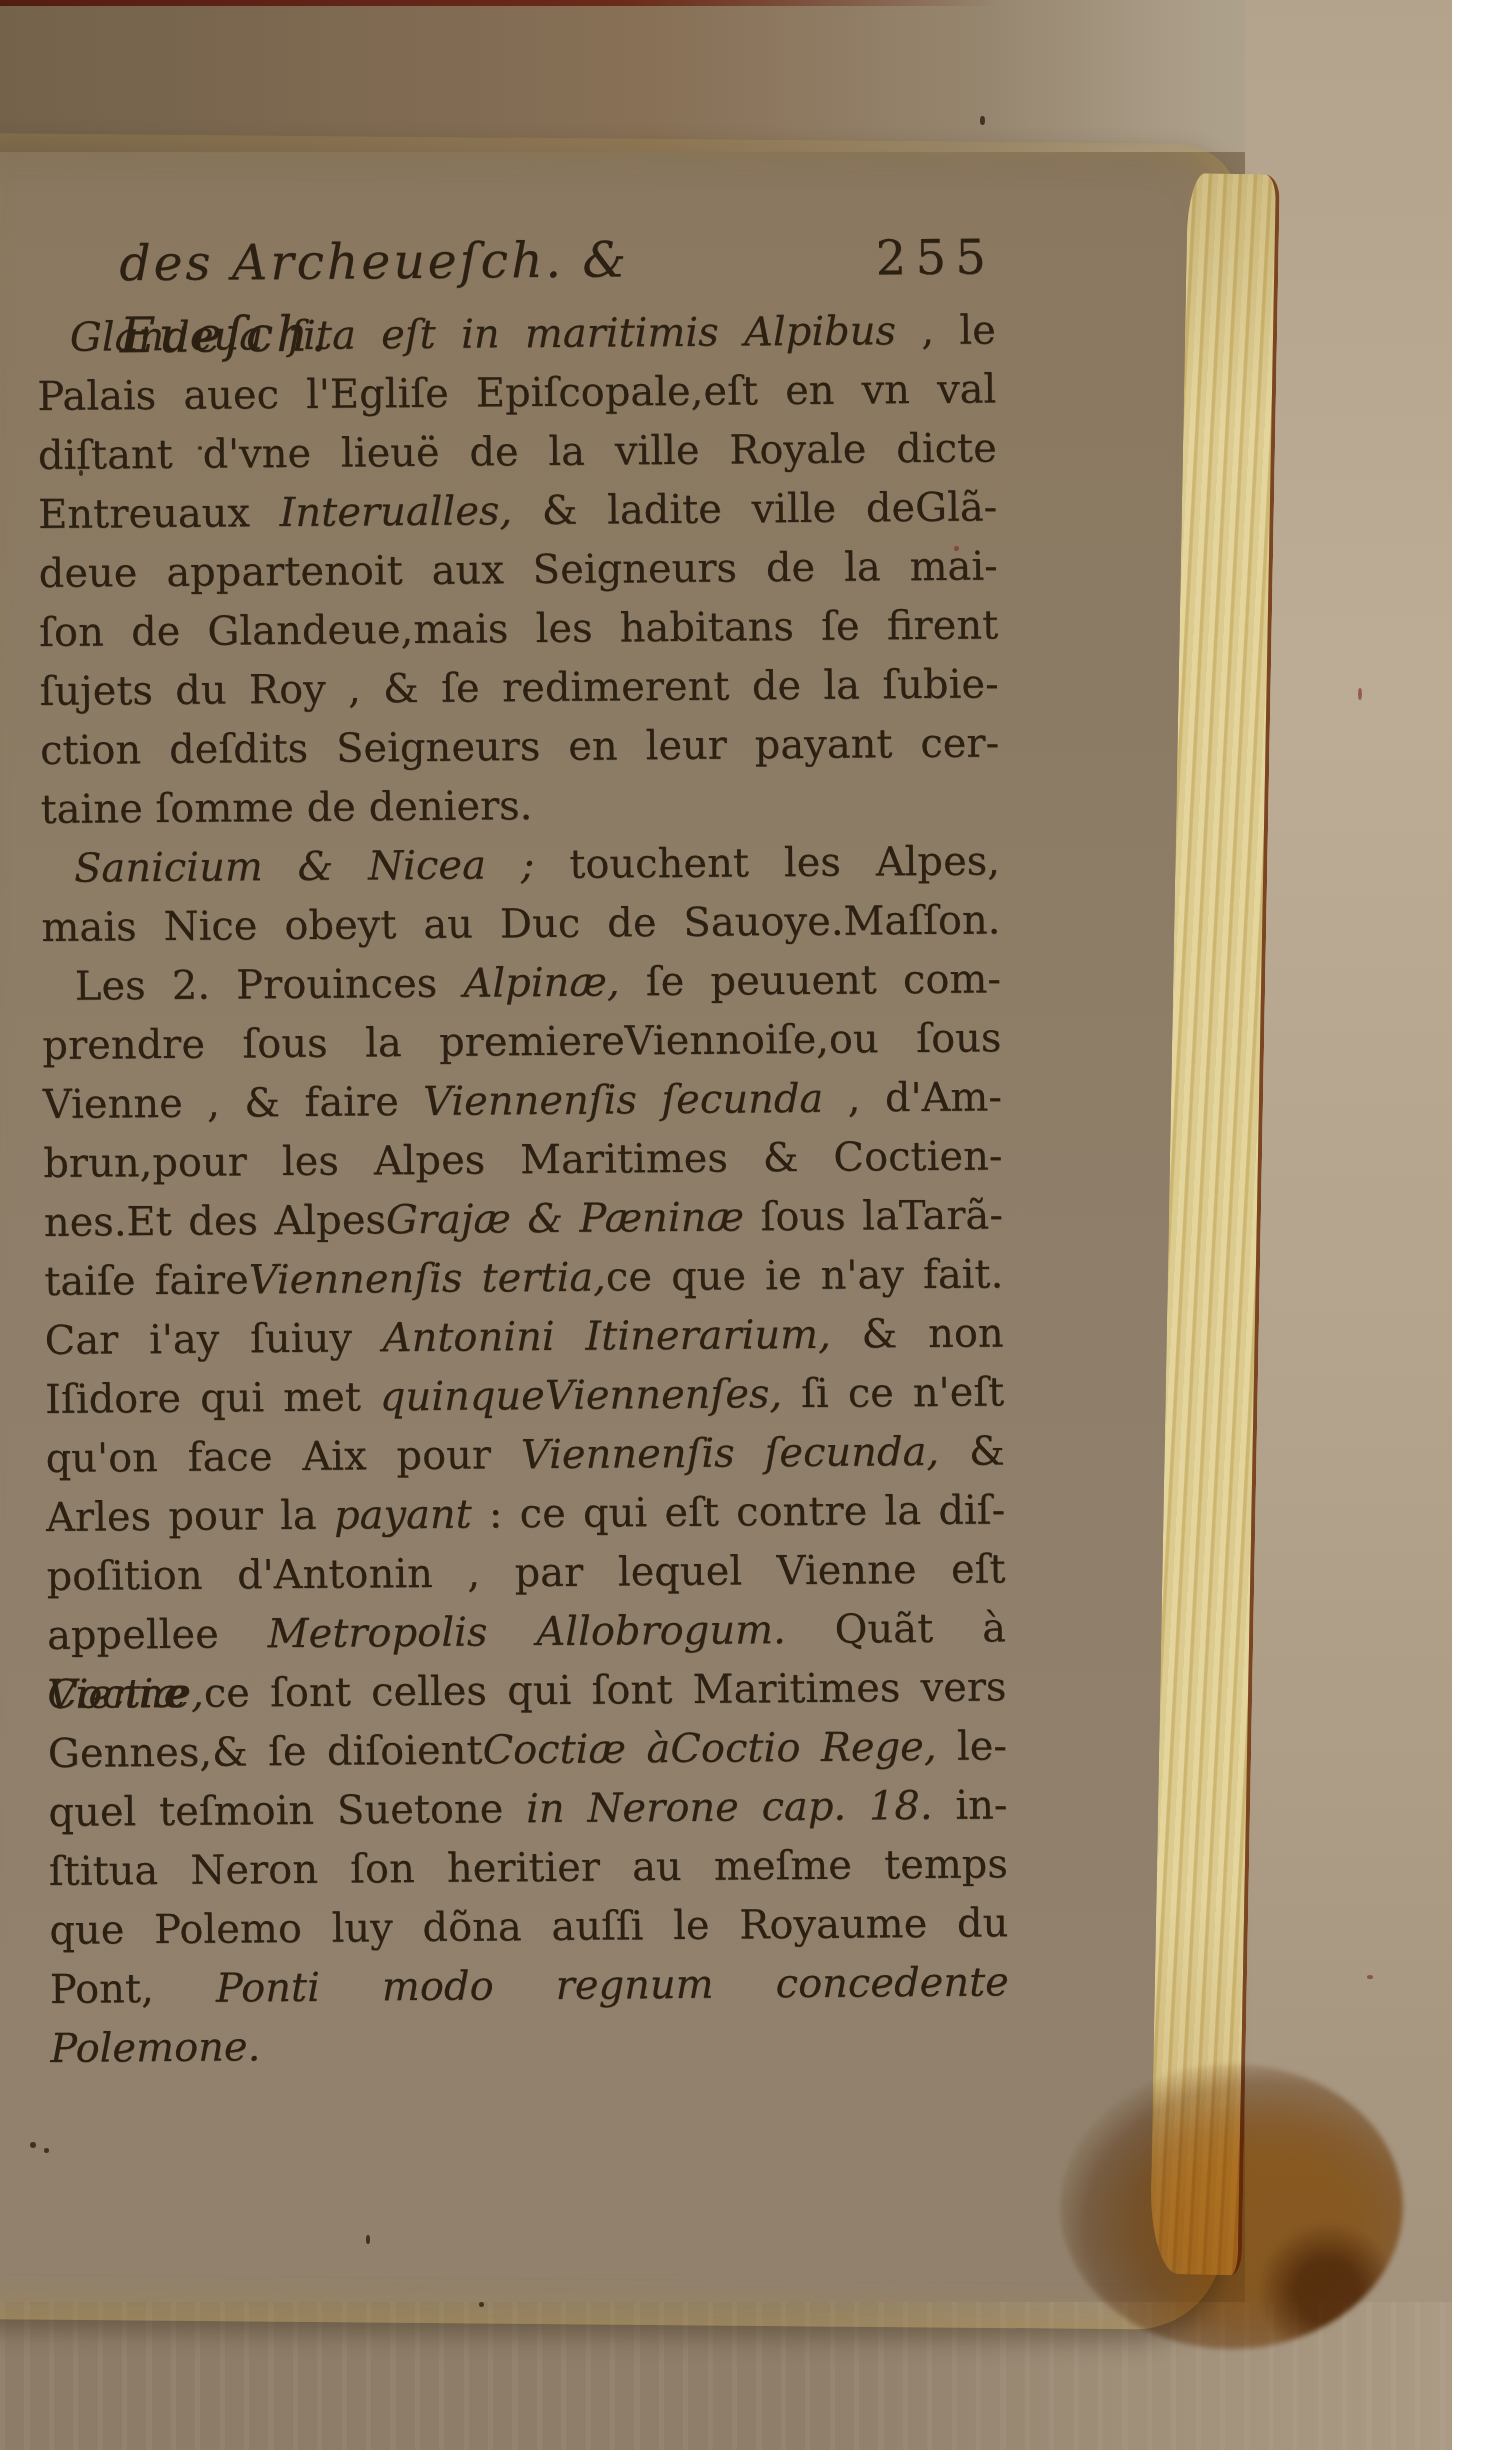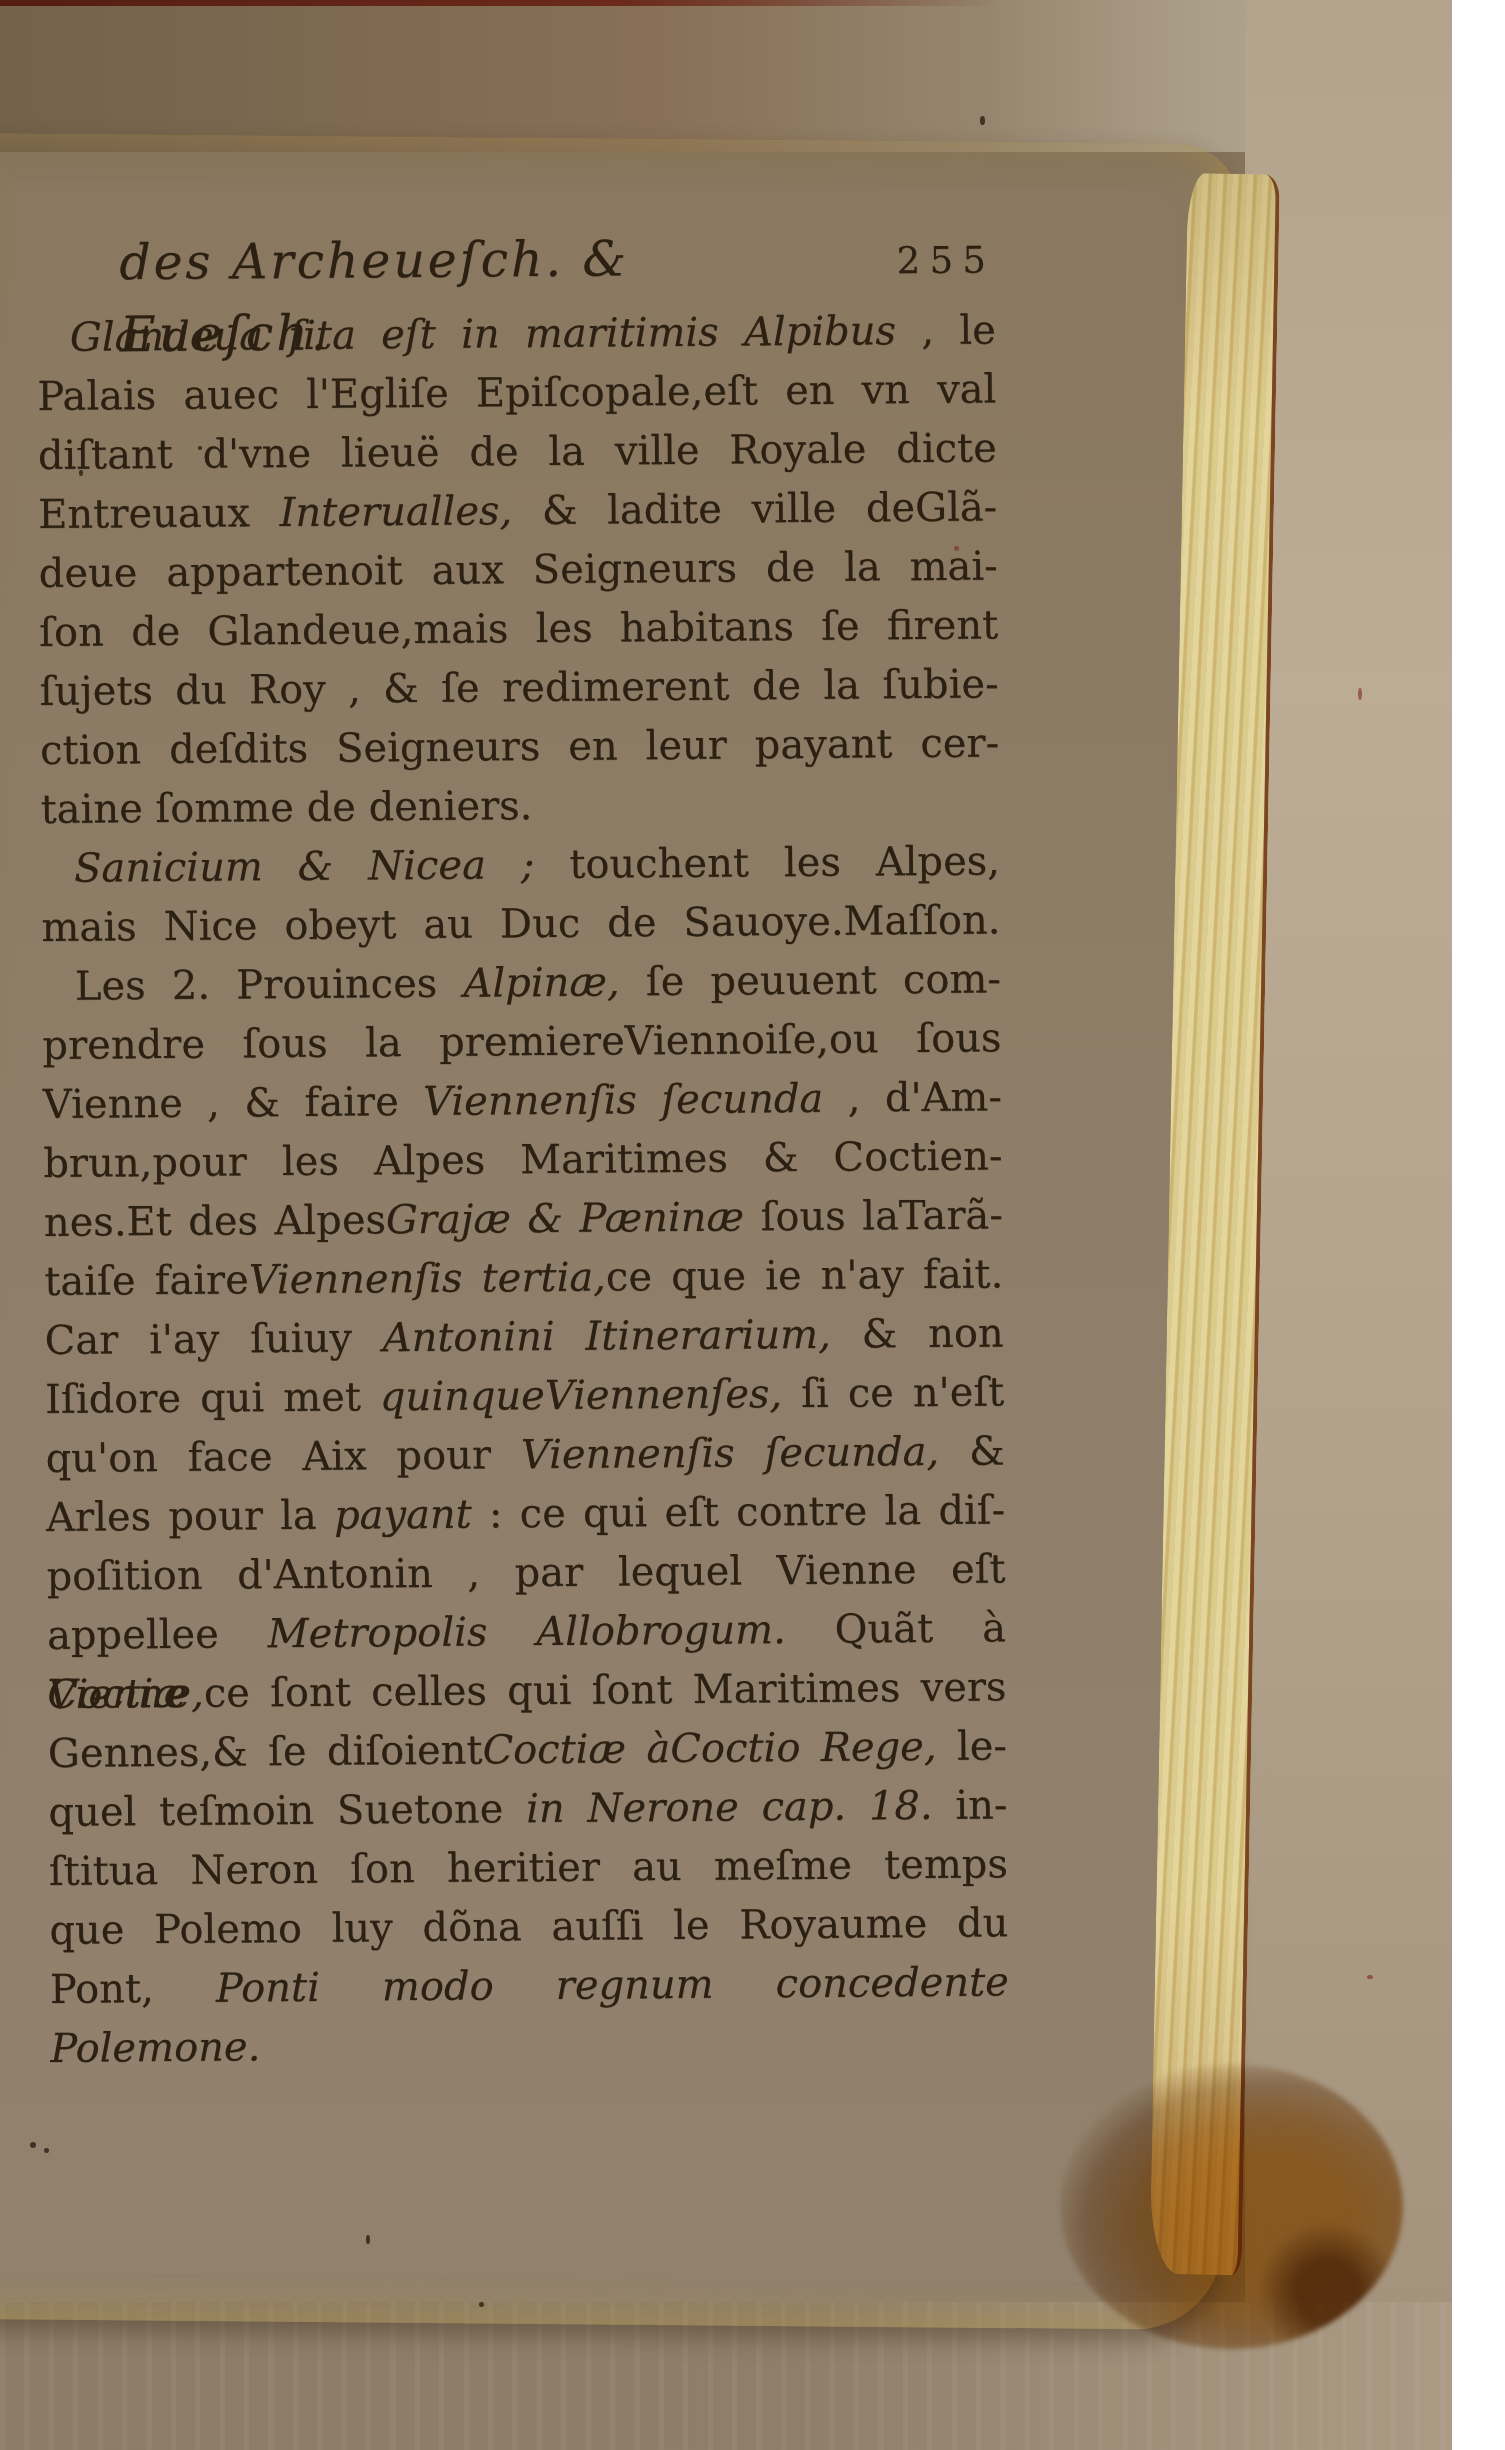--- a/index.html
+++ b/index.html
@@ -55,21 +55,21 @@
   .speck.red{background:rgba(122,44,30,0.62);}
 
   
   .text-block{position:absolute;left:36px;top:228px;width:959px;
     transform:rotate(-0.45deg);transform-origin:left top;
     color:var(--ink,#2b2012);
     text-shadow:0.3px 0.5px 0 rgba(43,32,18,0.34),-0.2px -0.2px 0 rgba(43,32,18,0.18);}
   .header-line{display:flex;align-items:baseline;padding-left:83px;height:72px;
     font-size:49px;line-height:72px;}
   .header-title{font-style:italic;letter-spacing:2.9px;}
-  .header-number{margin-left:80px;font-size:37px;letter-spacing:9.3px;}
+  .header-number{margin-left:80px;font-size:48px;letter-spacing:9.3px;}
   .body-lines{margin-top:8.1px;}
   .line{height:59px;line-height:59px;font-size:40px;
     text-align:justify;text-align-last:justify;}
   .line.short{text-align-last:left;}
   .line.indent{padding-left:33px;}
   .seg.italic{font-style:italic;}
 </style>
 </head>
 <body>
 

